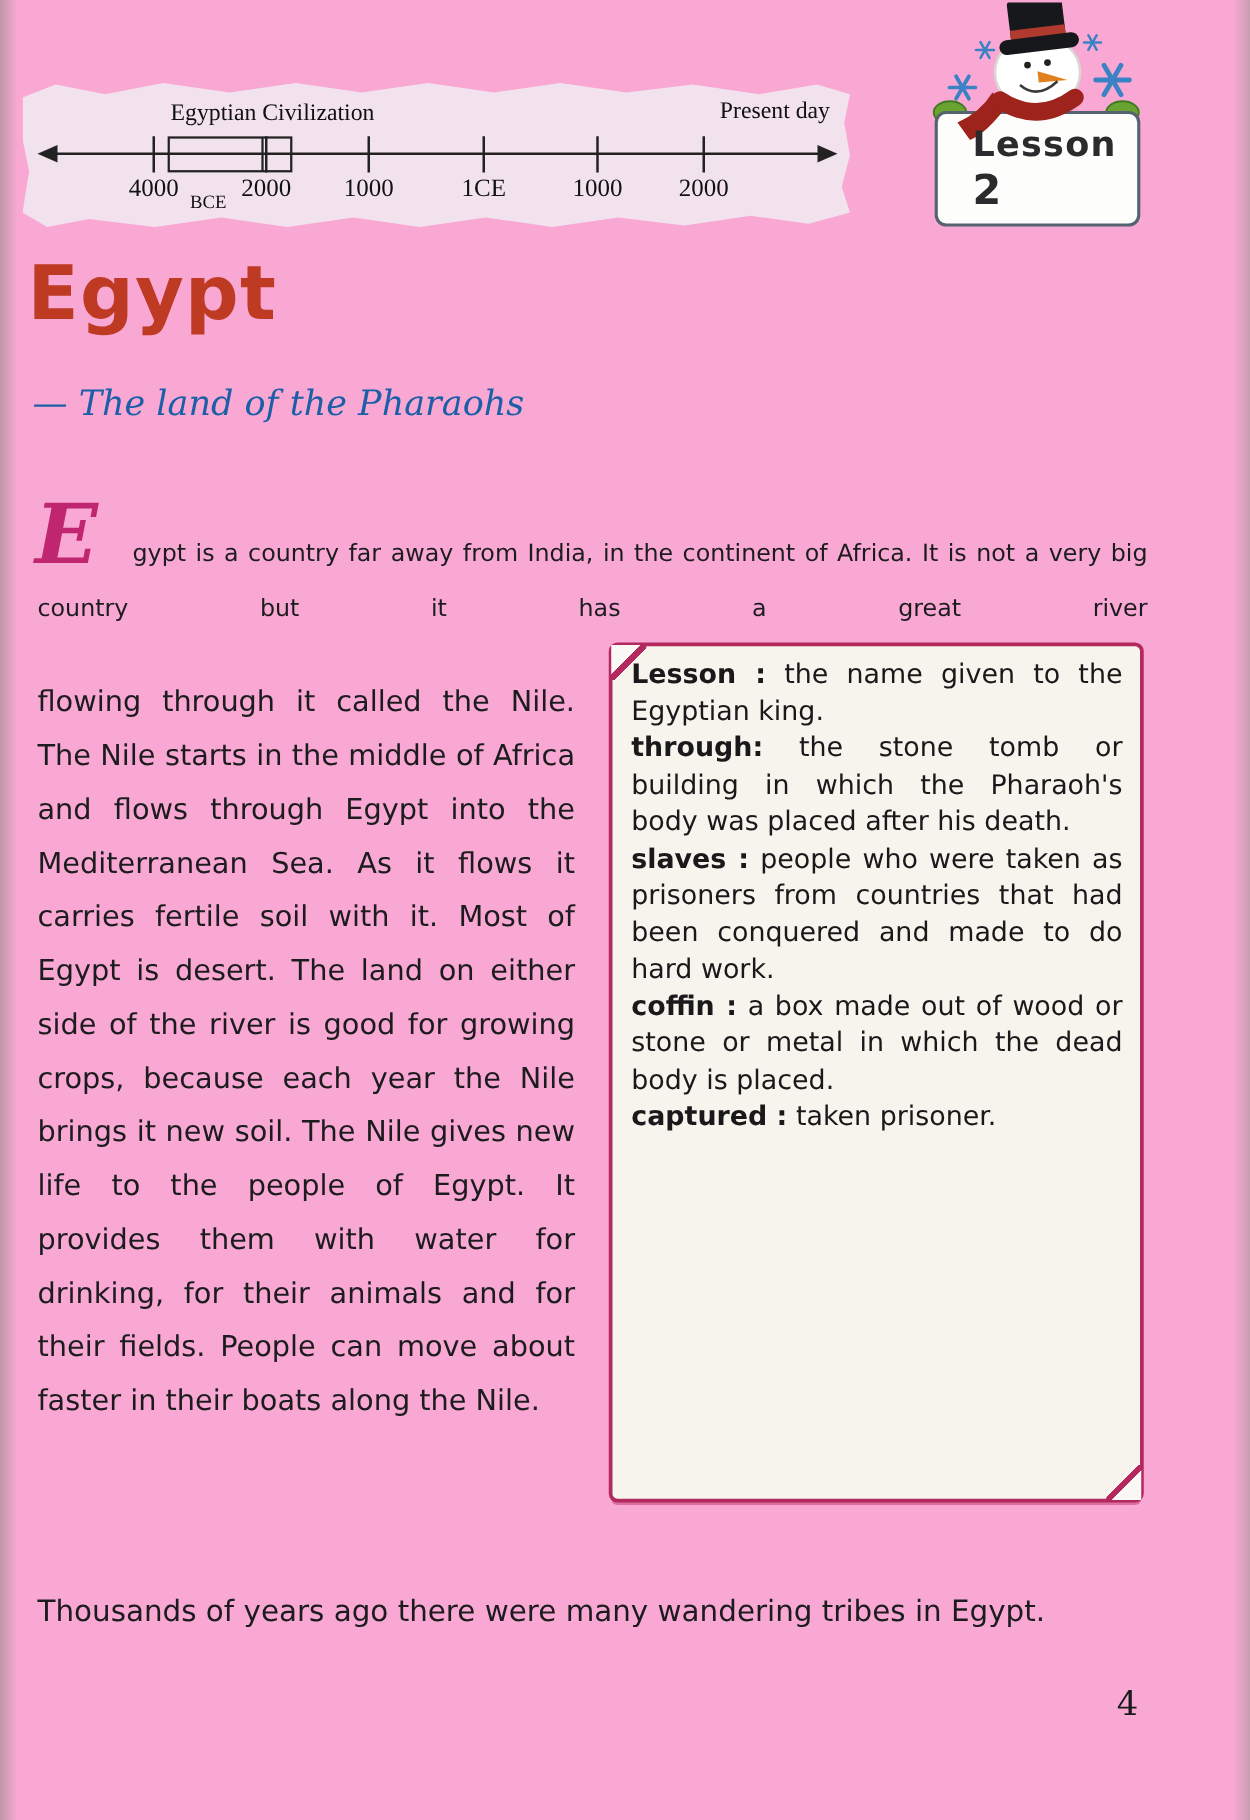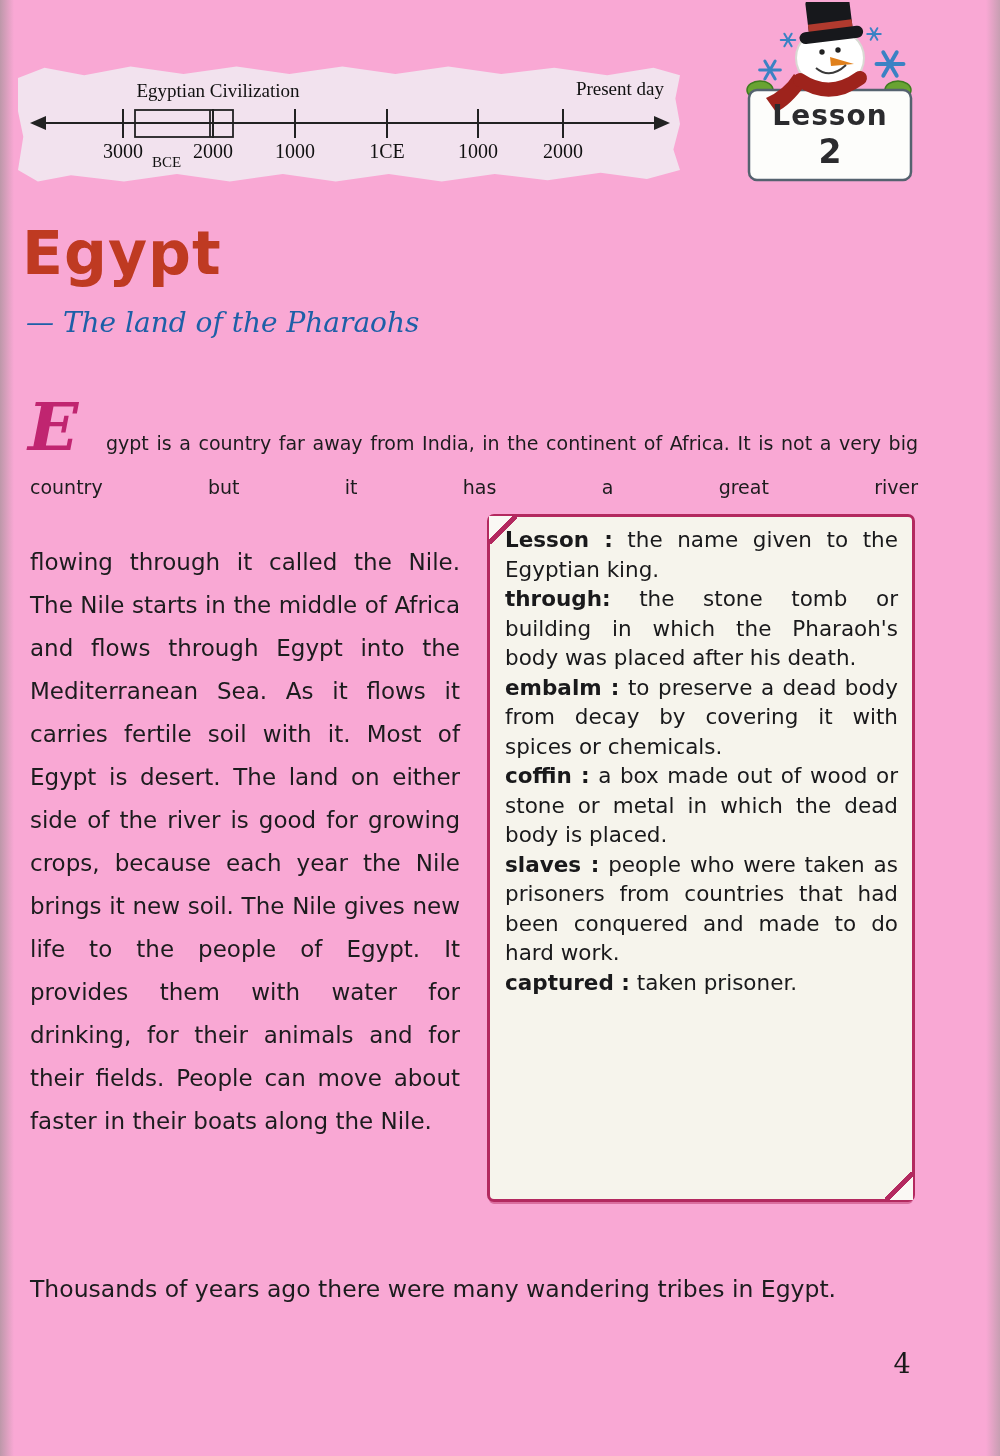--- a/index.html
+++ b/index.html
@@ -21,27 +21,27 @@
   }
   .timeline svg{position:absolute;left:0;top:0;}
   .tl-era{position:absolute;left:100px;top:20px;width:200px;text-align:center;font-size:19px;color:#111;}
   .tl-present{position:absolute;right:16px;top:18px;font-size:19px;color:#111;}
   .tl-tick-label{position:absolute;top:80px;width:72px;margin-left:-36px;text-align:center;font-size:20px;color:#111;}
   .tl-bce{position:absolute;left:134px;top:94px;font-size:15px;color:#111;}
 
   
   .lesson-badge{position:absolute;left:740px;top:2px;width:180px;height:184px;}
   .lesson-badge svg{position:absolute;left:0;top:0;}
-  .badge-text{position:absolute;left:10px;top:100px;width:160px;text-align:center;line-height:1;}
+  .badge-text{position:absolute;left:10px;top:100px;width:160px;text-align:left;line-height:1;padding-left:28px;}
   .badge-label{display:block;font-size:28px;font-weight:bold;color:#2b2b2e;letter-spacing:1px;}
   .badge-num{display:block;margin-top:5px;font-size:33px;font-weight:bold;color:#2b2b2e;}
 
   
   .page-title{
-    position:absolute;left:22px;top:218px;margin:0;
+    position:absolute;left:22px;top:200px;margin:0;
     font-size:60px;font-weight:bold;color:#bf3a22;letter-spacing:1px;
   }
   .subtitle{
     position:absolute;left:26px;top:306px;
     font-family:"DejaVu Serif",serif;font-style:italic;
     font-size:28px;color:#1d5fa7;
   }
 
   
   .intro{
@@ -102,21 +102,21 @@
       <line x1="195" y1="49" x2="195" y2="78" stroke="#222" stroke-width="2"></line>
       <line x1="277" y1="49" x2="277" y2="78" stroke="#222" stroke-width="2"></line>
       <line x1="369" y1="49" x2="369" y2="78" stroke="#222" stroke-width="2"></line>
       <line x1="460" y1="49" x2="460" y2="78" stroke="#222" stroke-width="2"></line>
       <line x1="545" y1="49" x2="545" y2="78" stroke="#222" stroke-width="2"></line>
       <rect x="117" y="50" width="98" height="27" fill="none" stroke="#222" stroke-width="1.8"></rect>
       <line x1="192" y1="50" x2="192" y2="77" stroke="#222" stroke-width="1.8"></line>
     </svg>
     <span class="tl-era">Egyptian Civilization</span>
     <span class="tl-present">Present day</span>
-    <span class="tl-tick-label" style="left:105px">3000</span>
+    <span class="tl-tick-label" style="left:105px">4000</span>
     <span class="tl-tick-label" style="left:195px">2000</span>
     <span class="tl-tick-label" style="left:277px">1000</span>
     <span class="tl-tick-label" style="left:369px">1CE</span>
     <span class="tl-tick-label" style="left:460px">1000</span>
     <span class="tl-tick-label" style="left:545px">2000</span>
     <span class="tl-bce">BCE</span>
   </div>
 
   <div class="lesson-badge">
     <svg width="180" height="184" viewBox="0 0 180 184">
@@ -158,22 +158,21 @@
 
   <span class="dropcap">E</span>
   <p class="intro">gypt is a country far away from India, in the continent of Africa. It is not a very big country but it has a great river</p>
   <p class="column">flowing through it called the Nile. The Nile starts in the middle of Africa and flows through Egypt into the Mediterranean Sea. As it flows it carries fertile soil with it. Most of Egypt is desert. The land on either side of the river is good for growing crops, because each year the Nile brings it new soil. The Nile gives new life to the people of Egypt. It provides them with water for drinking, for their animals and for their fields. People can move about faster in their boats along the Nile.</p>
 
   <div class="words-box">
     <span class="fold tl"></span>
     <span class="fold br"></span>
     <p class="entry"><span class="term">Lesson :</span> <span>the name given to the Egyptian king.</span></p>
     <p class="entry"><span class="term">through:</span> <span>the stone tomb or building in which the Pharaoh's body was placed after his death.</span></p>
-    <p class="entry"><span class="term">embalm :</span> <span>to preserve a dead body from decay by covering it with spices or chemicals.</span></p>
+    <p class="entry"><span class="term">slaves :</span> <span>people who were taken as prisoners from countries that had been conquered and made to do hard work.</span></p>
     <p class="entry"><span class="term">coffin :</span> <span>a box made out of wood or stone or metal in which the dead body is placed.</span></p>
-    <p class="entry"><span class="term">slaves :</span> <span>people who were taken as prisoners from countries that had been conquered and made to do hard work.</span></p>
     <p class="entry"><span class="term">captured :</span> <span>taken prisoner.</span></p>
   </div>
 
   <p class="closing">Thousands of years ago there were many wandering tribes in Egypt.</p>
 
   <div class="page-number">4</div>
 </div>
 
 </body></html>

